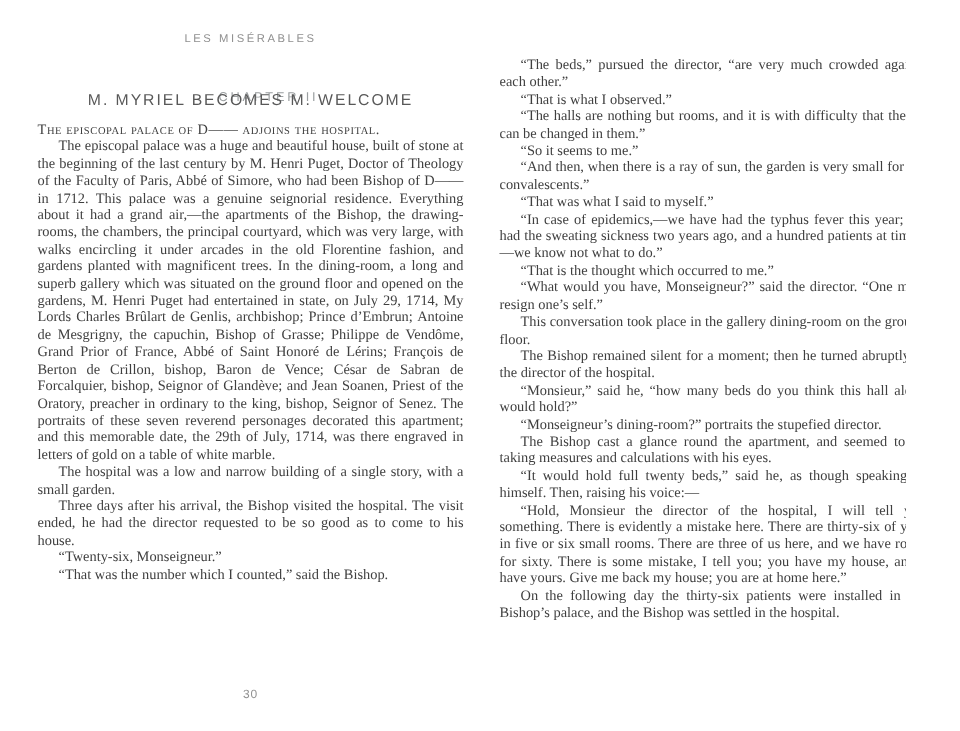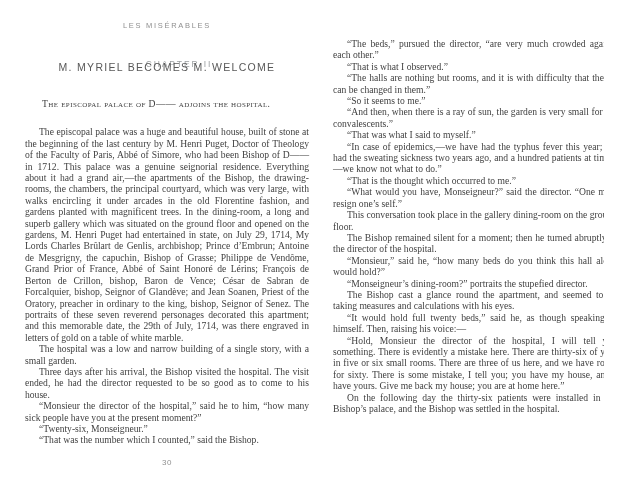--- a/index.html
+++ b/index.html
@@ -69,21 +69,21 @@
     right: 0;
     text-align: justify;
     font-size: 9.6px;
     line-height: 11.4px;
     color: #3f3f3f;
   }
   .page-left  .body-text { top: 81px; }
   .page-right .body-text { top: 38px; }
 
   .lead-line {
-    margin: 17px;
+    margin: 0;
     font-variant: small-caps;
     letter-spacing: 0.4px;
   }
   .para {
     margin: 0;
     text-indent: 14px;
   }
   .page-number {
     position: absolute;
     bottom: 20px;
@@ -104,21 +104,20 @@
   <section class="page page-left">
     <div class="running-header">LES MISÉRABLES</div>
     <h2 class="chapter-label">CHAPTER II</h2>
     <h1 class="chapter-title">M. MYRIEL BECOMES M. WELCOME</h1>
     <div class="body-text">
       <p class="lead-line">The episcopal palace of D—— adjoins the hospital.</p>
       <div>
           <p class="para">The episcopal palace was a huge and beautiful house, built of stone at the beginning of the last century by M. Henri Puget, Doctor of Theology of the Faculty of Paris, Abbé of Simore, who had been Bishop of D—— in 1712. This palace was a genuine seignorial residence. Everything about it had a grand air,—the apartments of the Bishop, the drawing-rooms, the chambers, the principal courtyard, which was very large, with walks encircling it under arcades in the old Florentine fashion, and gardens planted with magnificent trees. In the dining-room, a long and superb gallery which was situated on the ground floor and opened on the gardens, M. Henri Puget had entertained in state, on July 29, 1714, My Lords Charles Brûlart de Genlis, archbishop; Prince d’Embrun; Antoine de Mesgrigny, the capuchin, Bishop of Grasse; Philippe de Vendôme, Grand Prior of France, Abbé of Saint Honoré de Lérins; François de Berton de Crillon, bishop, Baron de Vence; César de Sabran de Forcalquier, bishop, Seignor of Glandève; and Jean Soanen, Priest of the Oratory, preacher in ordinary to the king, bishop, Seignor of Senez. The portraits of these seven reverend personages decorated this apartment; and this memorable date, the 29th of July, 1714, was there engraved in letters of gold on a table of white marble.</p>
           <p class="para">The hospital was a low and narrow building of a single story, with a small garden.</p>
           <p class="para">Three days after his arrival, the Bishop visited the hospital. The visit ended, he had the director requested to be so good as to come to his house.</p>
-          <p class="para">“Monsieur the director of the hospital,” said he to him, “how many sick people have you at the present moment?”</p>
           <p class="para">“Twenty-six, Monseigneur.”</p>
           <p class="para">“That was the number which I counted,” said the Bishop.</p>
         </div>
     </div>
     <div class="page-number">30</div>
   </section>
 
   <section class="page page-right">
     <div class="body-text">
       <div>

